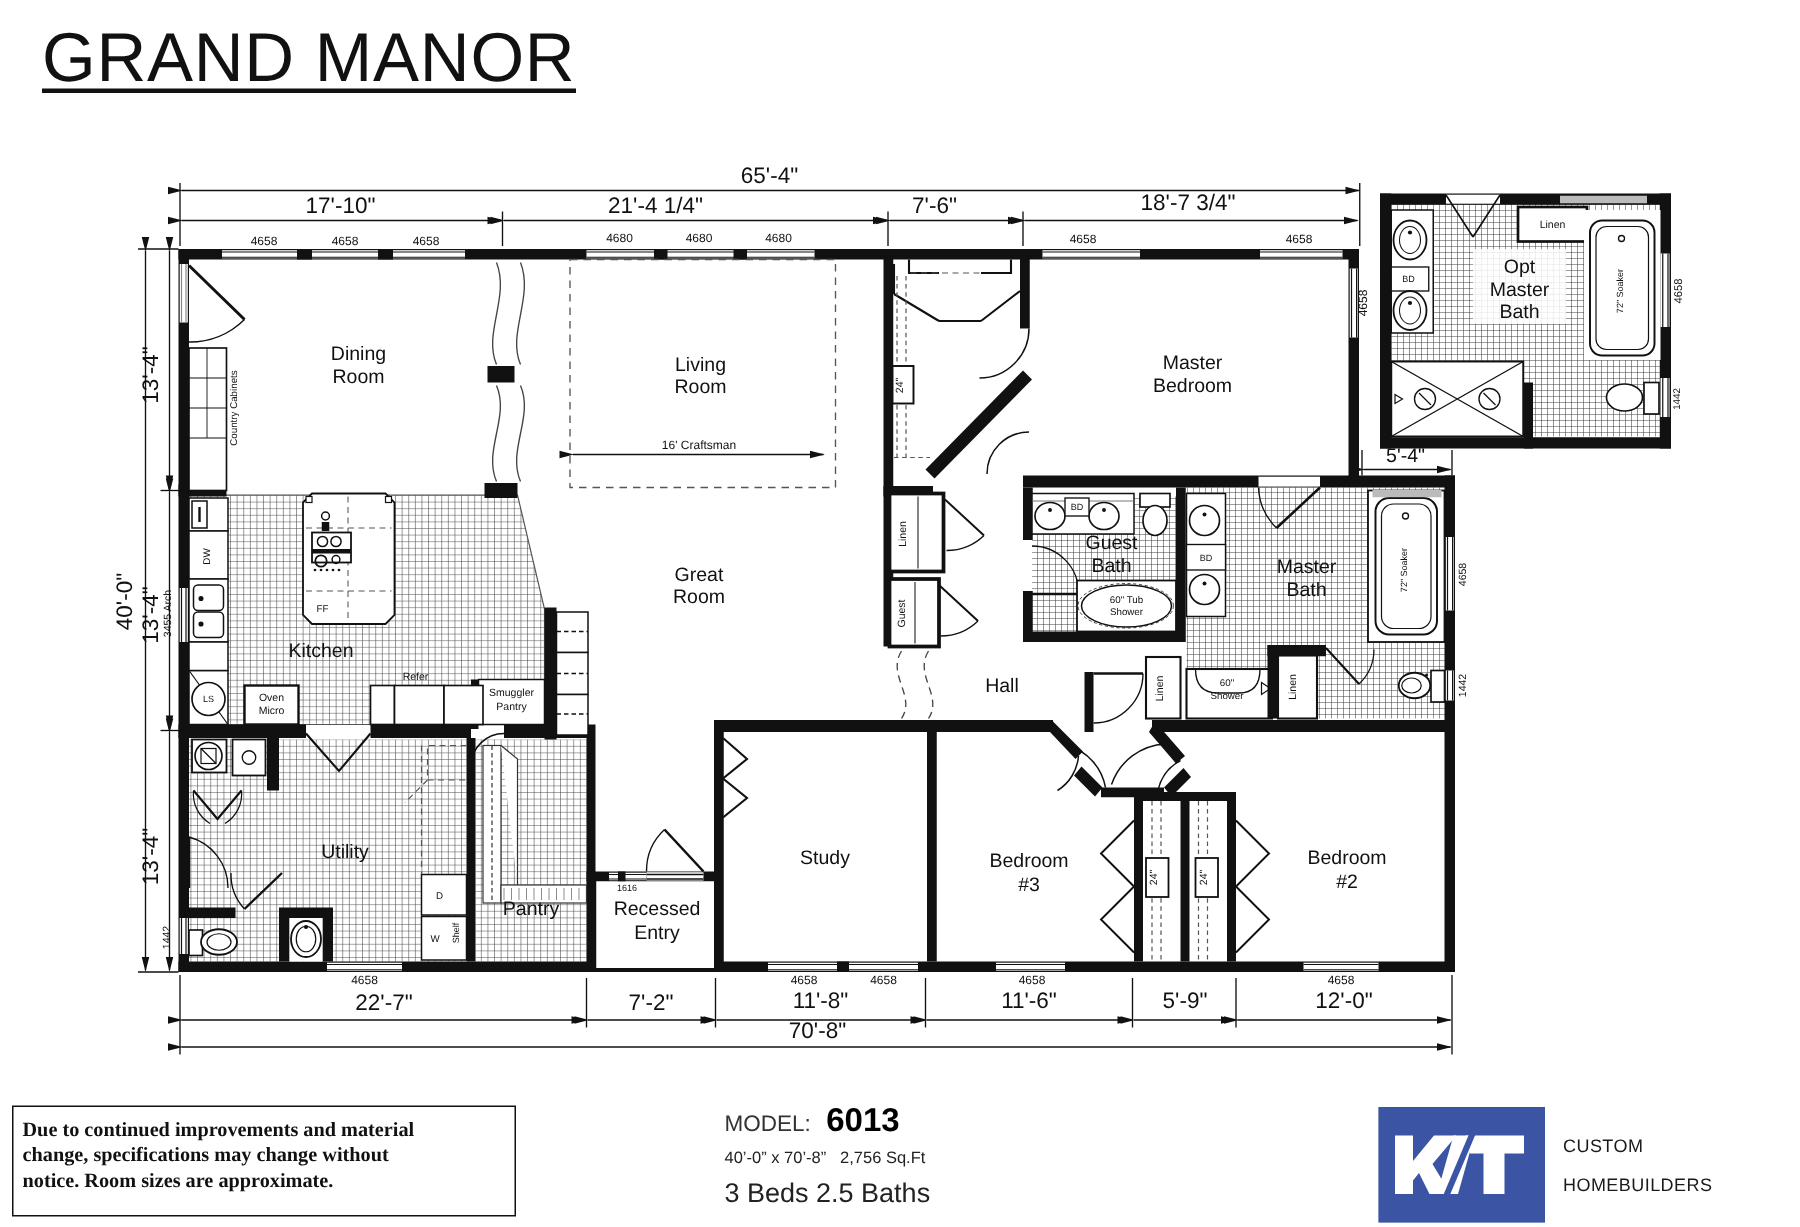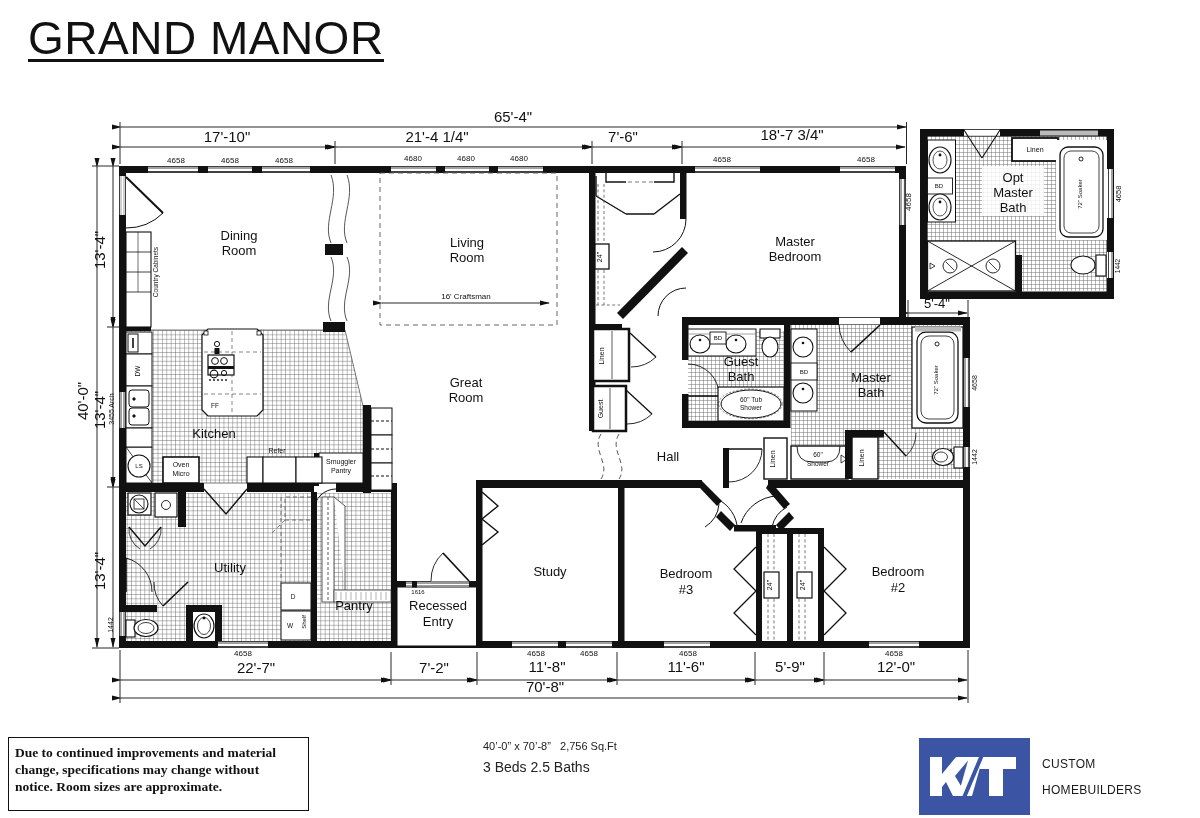--- a/index.html
+++ b/index.html
@@ -3,26 +3,26 @@
 <meta charset="utf-8">
 <style>
 html,body{margin:0;padding:0;background:#fff;width:1200px;height:818px;overflow:hidden;}
 body{font-family:"Liberation Sans",sans-serif;position:relative;}
 #title{position:absolute;left:28px;top:20px;font-size:46px;line-height:36px;letter-spacing:0.5px;color:#111;border-bottom:3.5px solid #111;padding:0 0 3px 0;}
 svg text{font-family:"Liberation Sans",sans-serif;fill:#111;}
 .room{font-size:13px;text-anchor:middle;}
 .dim{font-size:15px;text-anchor:middle;}
 .sm{font-size:7px;text-anchor:middle;}
 .win{font-size:8px;text-anchor:middle;}
-#disc{position:absolute;left:8px;top:737px;width:301px;height:74px;border:1.5px solid #111;font-family:"Liberation Serif",serif;font-weight:bold;font-size:13.5px;line-height:17px;padding:6px 0 0 6px;box-sizing:border-box;color:#111;}
+#disc{position:absolute;left:8px;top:737px;width:336px;height:74px;border:1.5px solid #111;font-family:"Liberation Serif",serif;font-weight:bold;font-size:13.5px;line-height:17px;padding:6px 0 0 6px;box-sizing:border-box;color:#111;}
 #model{position:absolute;left:483px;top:734px;color:#222;}
 #model .l1{font-size:15px;color:#333;}
 #model .l1 b{font-size:22px;color:#000;font-family:"Liberation Sans",sans-serif;}
 #model .l2{font-size:11px;margin-top:6px;}
-#model .l3{font-size:14px;margin-top:7px;}
+#model .l3{font-size:18px;margin-top:7px;}
 #logo{position:absolute;left:919px;top:738px;width:111px;height:77px;background:#3b55a4;}
 #logotext{position:absolute;left:1042px;top:751px;font-size:12px;color:#1a1a1a;line-height:26px;letter-spacing:0.3px;}
 </style>
 </head>
 <body>
 
 <div id="title">GRAND MANOR</div>
 <svg id="plan" width="1200" height="818" viewBox="0 0 1200 818" style="position:absolute;left:0;top:0">
 <defs>
 <pattern id="tile" width="4.4" height="4.4" patternUnits="userSpaceOnUse">
@@ -803,20 +803,21 @@
 <text class="room" x="741" y="381">Bath</text>
 
 <text class="room" x="871" y="382">Master</text>
 <text class="room" x="871" y="397">Bath</text>
 </g>
 </svg>
 
 <div id="disc">Due to continued improvements and material<br>change, specifications may change without<br>notice. Room sizes are approximate.</div>
 
 <div id="model">
+<div class="l1">MODEL: <b>&nbsp;6013</b></div>
 <div class="l2">40’-0” x 70’-8” &nbsp; 2,756 Sq.Ft</div>
 <div class="l3">3 Beds 2.5 Baths</div>
 </div>
 
 <div id="logo">
 <svg width="111" height="77" viewBox="0 0 111 77">
 <rect x="0" y="0" width="111" height="77" fill="#3b55a4"></rect>
 <g fill="#fff">
 <path d="M11 19 H23 V36 L37 19 H52 L36 38 L48 58 H34 L27 44 L23 49 V58 H11 Z"></path>
 <path d="M50 19 H64 L53 58 H39 Z"></path>

